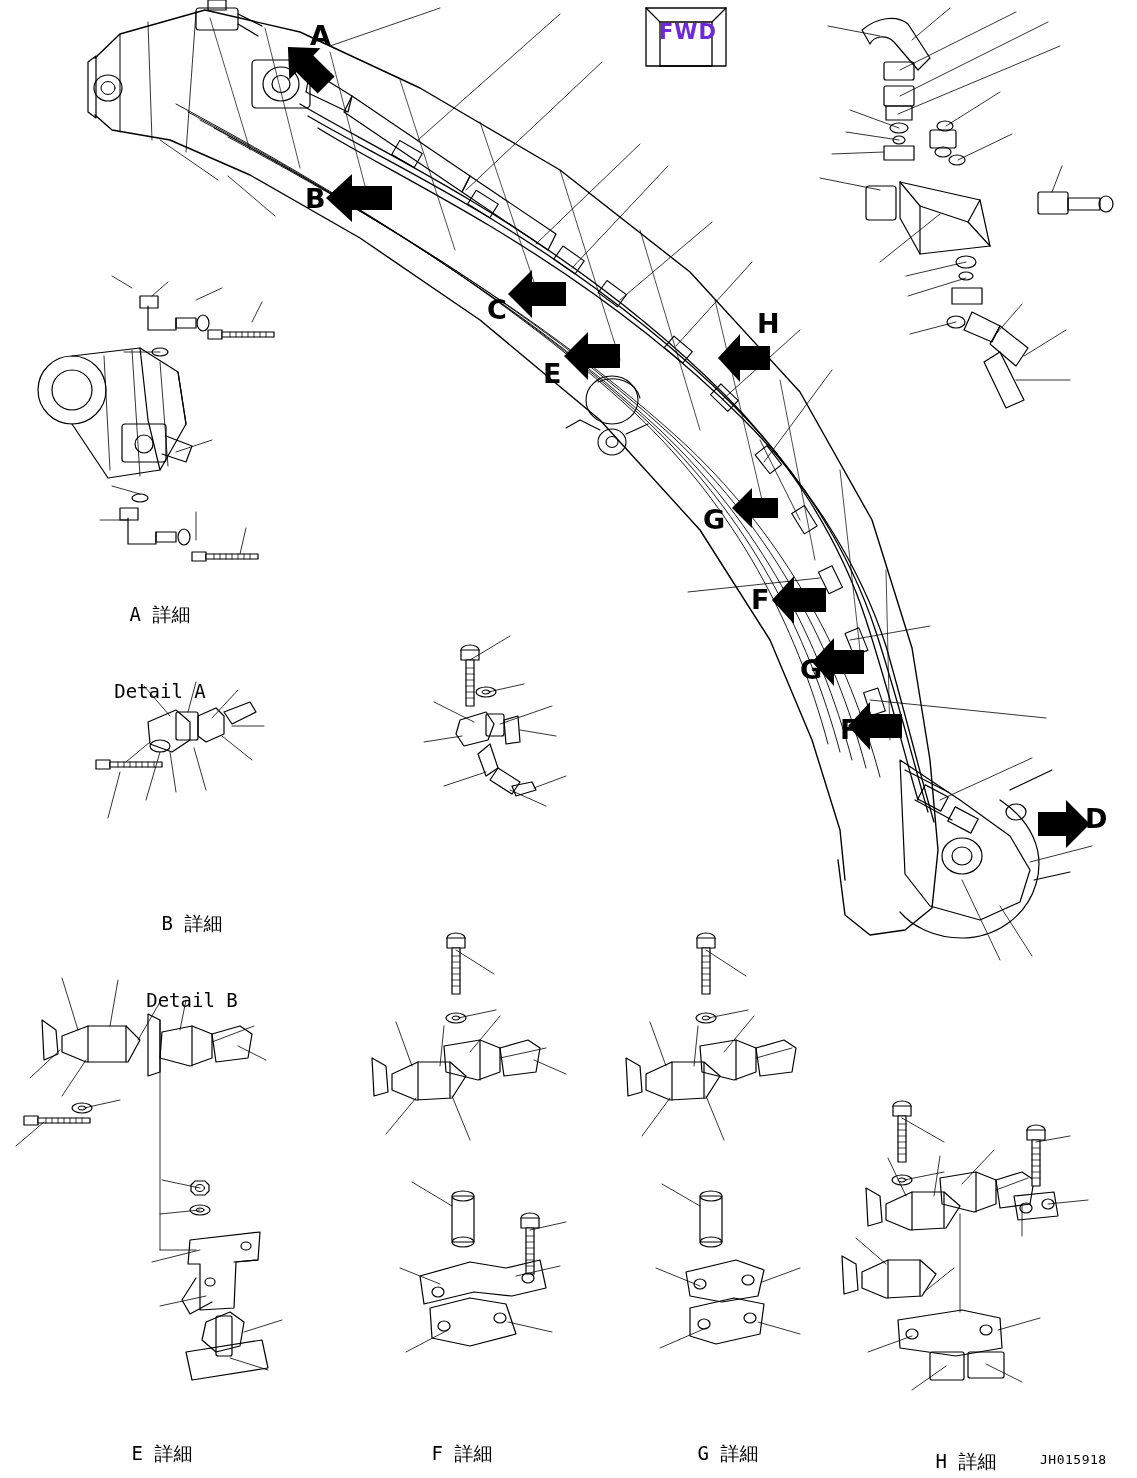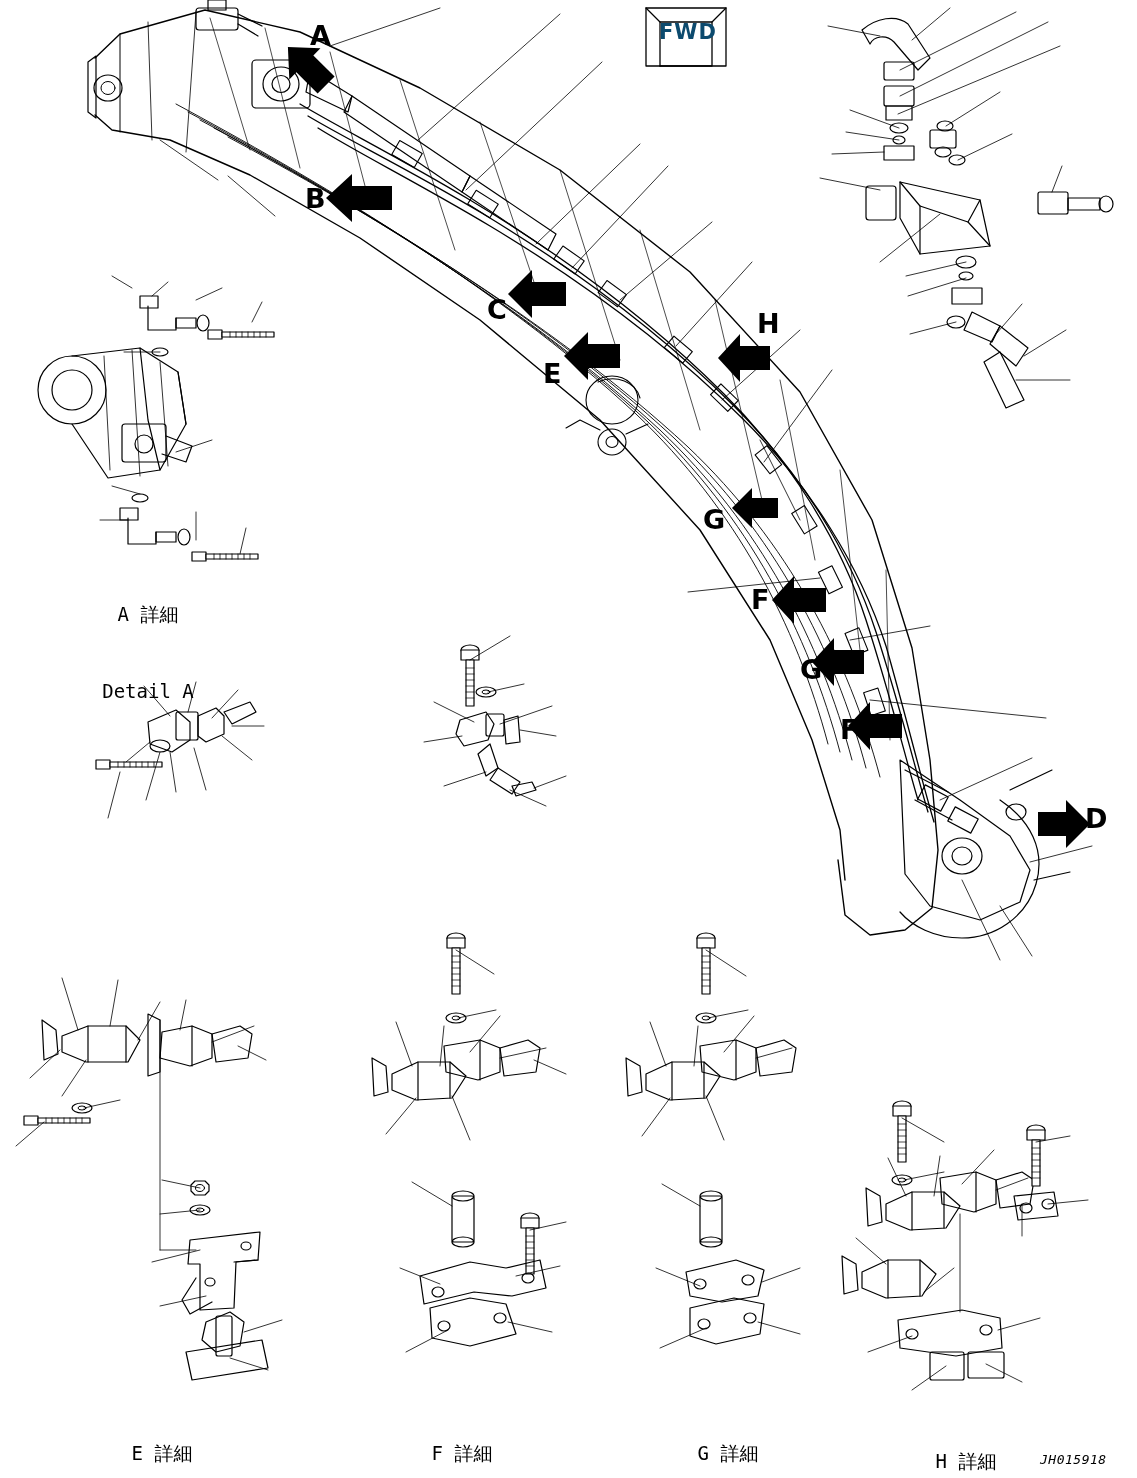--- a/index.html
+++ b/index.html
@@ -45,21 +45,21 @@
     font-family: "DejaVu Sans Mono", monospace;
     font-size: 13px;
     letter-spacing: 0.5px;
     color: #000;
   }
   .fwd-text {
     position: absolute;
     font-family: "DejaVu Sans", sans-serif;
     font-weight: bold;
     font-size: 21px;
-    color: #0c4a6e;
+    color: #6d28d9;
     letter-spacing: 1px;
   }
 </style>
 </head>
 <body>
 
 <div id="page">
 
   <svg class="art" viewBox="0 0 1137 1478">
     <defs>
@@ -541,25 +541,29 @@
   <div class="callout" style="left:487px; top:296px;">C</div>
   <div class="callout" style="left:543px; top:360px;">E</div>
   <div class="callout" style="left:757px; top:310px;">H</div>
   <div class="callout" style="left:703px; top:506px;">G</div>
   <div class="callout" style="left:751px; top:586px;">F</div>
   <div class="callout" style="left:800px; top:656px;">G</div>
   <div class="callout" style="left:840px; top:716px;">F</div>
   <div class="callout" style="left:1085px; top:805px;">D</div>
 
 
-  <div class="detail-cap" style="left:0px; top:551px; width:200px;padding-left:48px;">
+  <div class="detail-cap" style="left:12px; top:551px; width:200px;padding-left:48px;">
     <div>A 詳細</div>
     <div>Detail A</div>
   </div>
 
+  <div class="detail-cap" style="left:92px; top:860px; width:200px;">
+    <div>B 詳細</div>
+    <div>Detail B</div>
+  </div>
 
 
   <div class="detail-cap" style="left:62px; top:1390px; width:200px;">
     <div>E 詳細</div>
     
   </div>
 
   <div class="detail-cap" style="left:362px; top:1390px; width:200px;">
     <div>F 詳細</div>
     
@@ -568,15 +572,15 @@
   <div class="detail-cap" style="left:628px; top:1390px; width:200px;">
     <div>G 詳細</div>
     
   </div>
 
   <div class="detail-cap" style="left:866px; top:1398px; width:200px;">
     <div>H 詳細</div>
     
   </div>
 
-  <div class="docid" style="left:1040px; top:1452px;font-style:italic;">JH015918</div>
+  <div class="docid" style="left:1040px; top:1452px;">JH015918</div>
 
 </div>
 
 </body></html>

